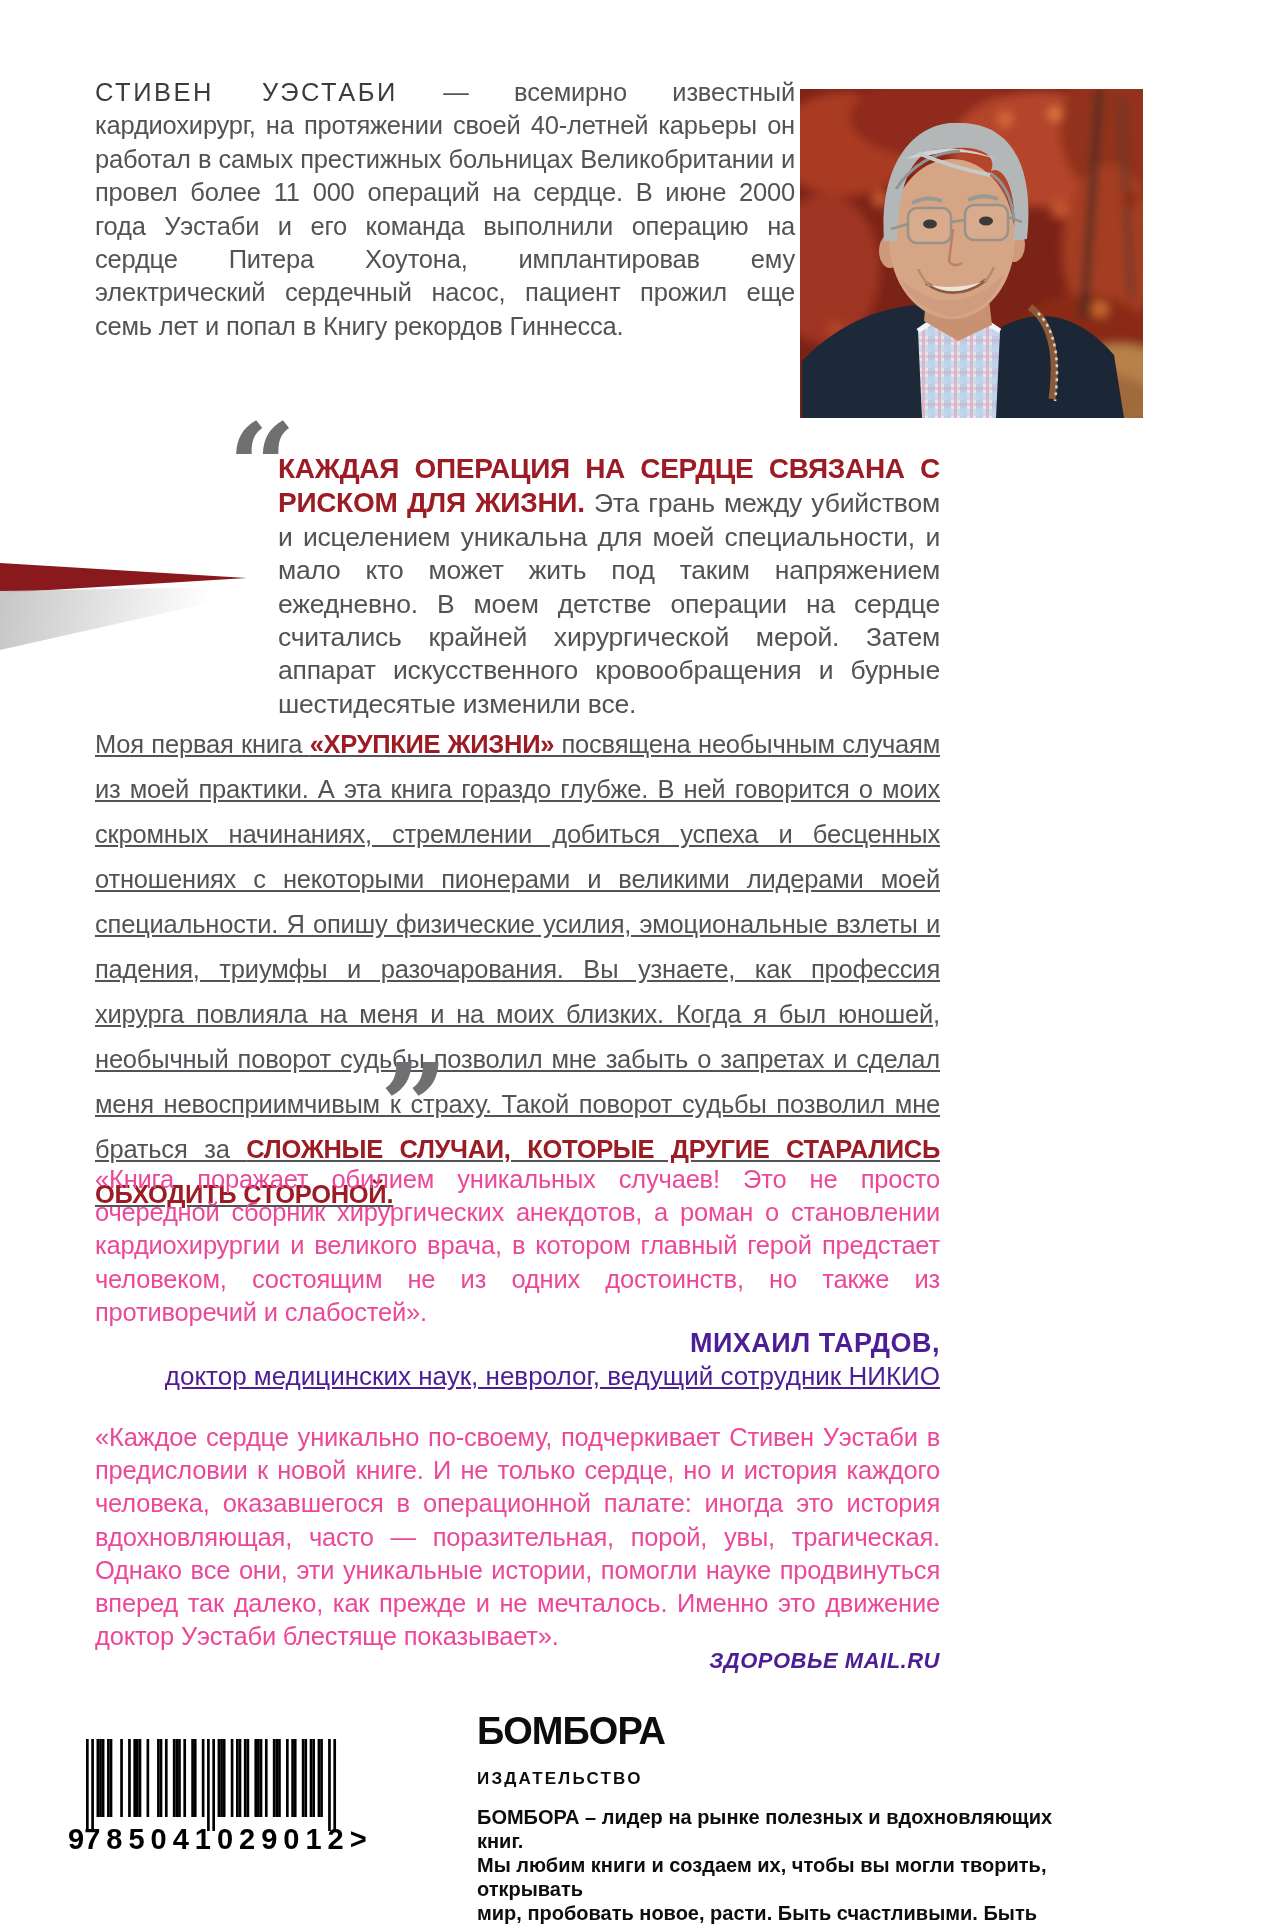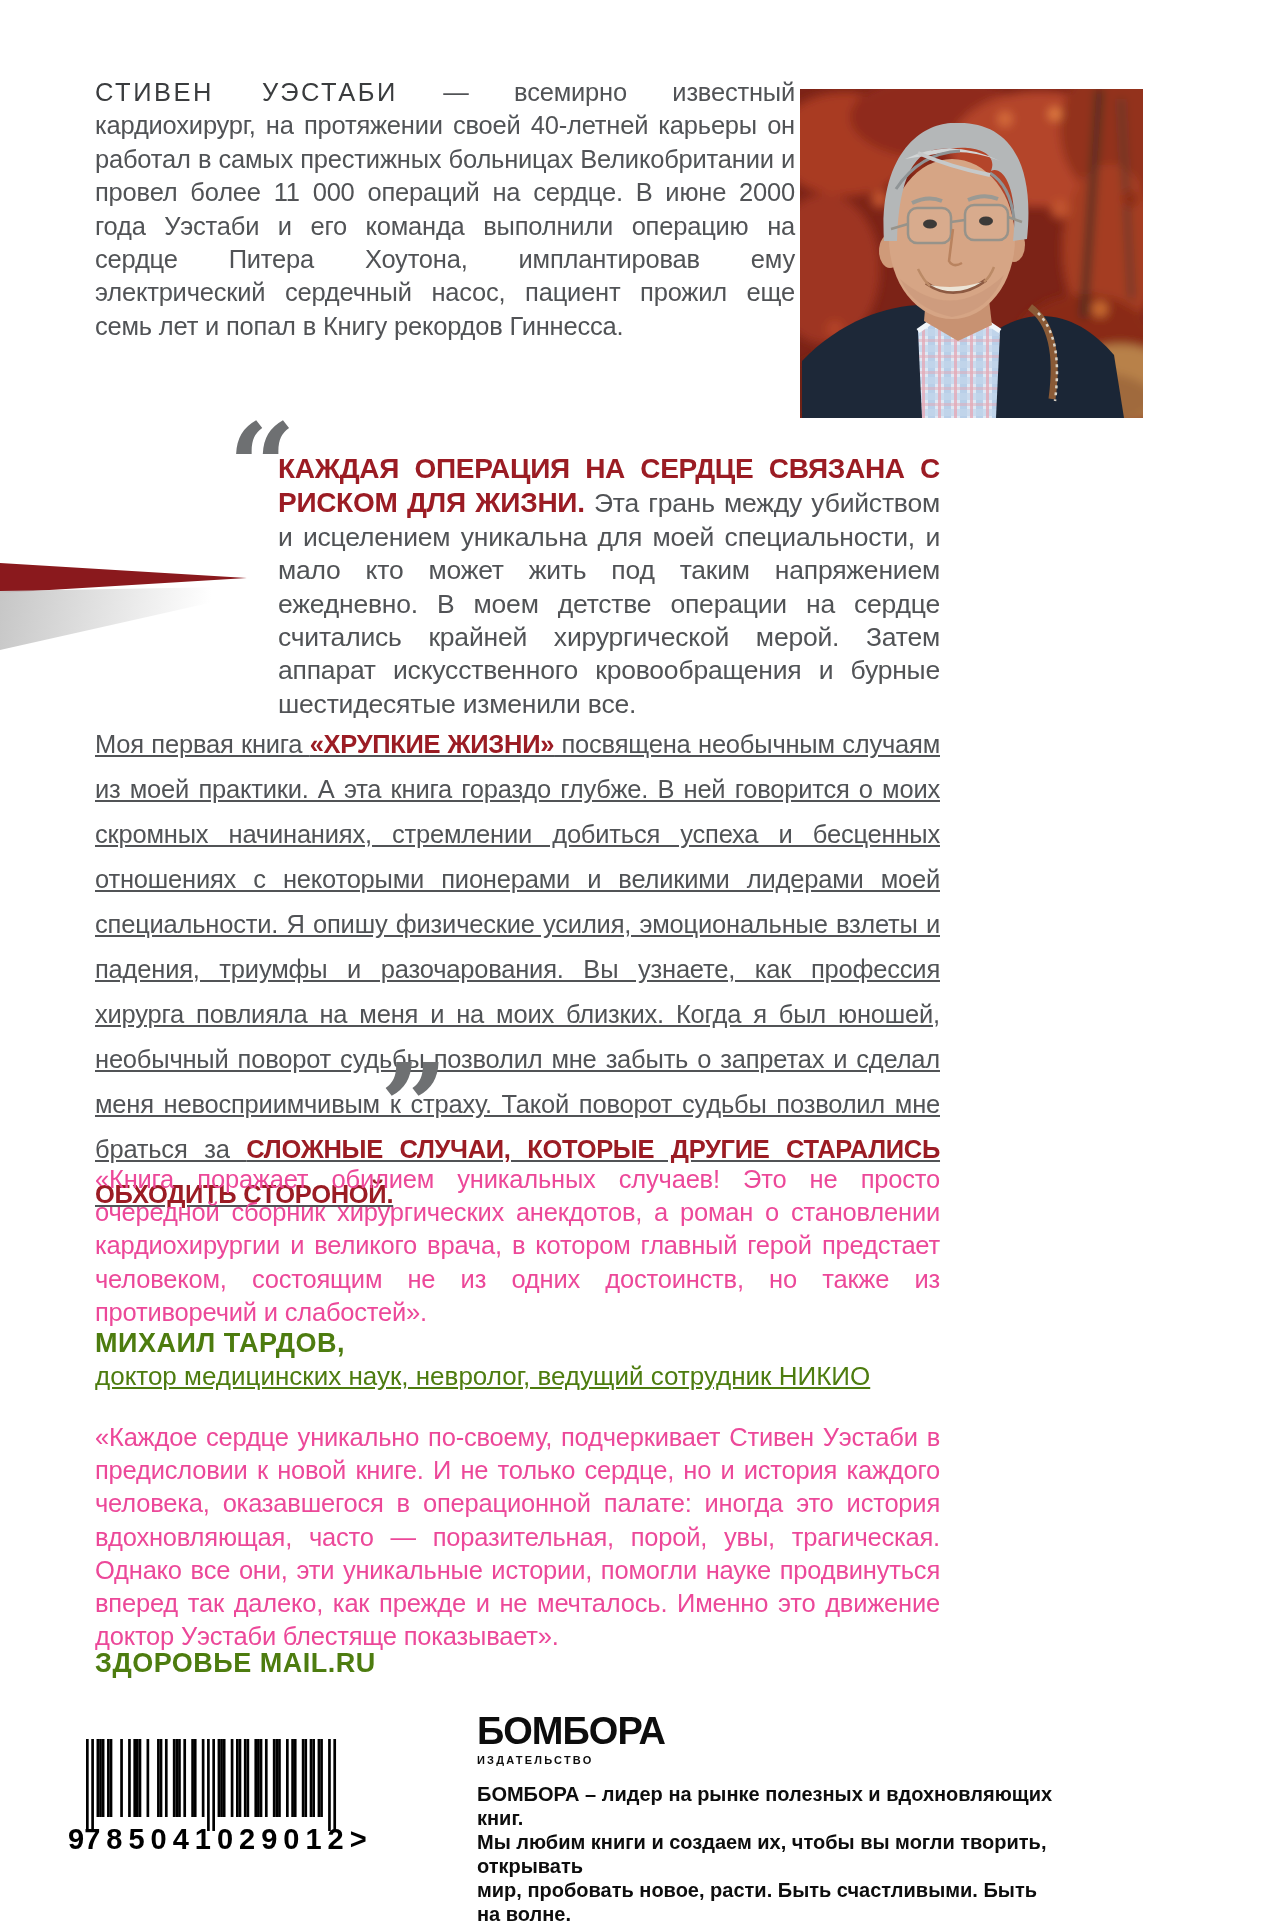--- a/index.html
+++ b/index.html
@@ -49,35 +49,35 @@
     text-align:justify;letter-spacing:-0.2px;text-decoration:underline;
   }
   
   .review{
     left:95px;width:845px;
     font-size:25.5px;line-height:33.2px;color:#ec4899;
     text-align:justify;letter-spacing:-0.2px;
   }
   #review1{top:1163px;}
   #review2{top:1421px;}
-  .attrib{left:95px;width:845px;text-align:left;color:#4d7c0f;}
+  .attrib{left:95px;width:845px;text-align:right;color:#4c1d95;}
   #review1-author{top:1328px;font-size:27px;font-weight:bold;letter-spacing:0.5px;}
   #review1-title{top:1361px;font-size:26px;text-decoration:underline;}
-  #review2-author{top:1648px;font-size:27px;font-weight:bold;letter-spacing:0.5px;}
+  #review2-author{top:1648px;font-size:22px;font-weight:bold;letter-spacing:0.5px;font-style:italic;}
   
   #isbn-block{left:68px;top:1735px;width:285px;text-align:center;color:#000;}
   #isbn-label{font-size:26px;letter-spacing:0px;}
   #barcode-bars{display:block;margin:4px auto 0 auto;}
   #barcode-digits{
     display:flex;justify-content:space-between;align-items:baseline;
     font-size:29px;margin-top:-8px;font-weight:bold;font-family:"Liberation Sans",sans-serif;
   }
   #publisher{left:477px;top:1712px;width:580px;color:#0d0d0d;}
   #pub-logo{font-size:38px;font-weight:bold;letter-spacing:-1px;line-height:1;}
-  #pub-sub{font-size:11px;font-weight:bold;letter-spacing:2.2px;margin-top:4px;}
+  #pub-sub{font-size:17px;font-weight:bold;letter-spacing:2.2px;margin-top:19px;}
   #pub-lines{margin-top:16px;font-size:20px;font-weight:bold;line-height:24px;}
   #social-row{margin-top:11px;display:flex;align-items:center;gap:9px;font-weight:bold;font-size:21px;}
   .soc{width:25px;height:25px;border-radius:6px;background:#0d0d0d;color:#fff;
        display:flex;align-items:center;justify-content:center;font-size:15px;font-weight:bold;}
   #social-site{margin-left:38px;}
 </style>
 </head>
 <body>
 
 <div class="abs" id="bio">

